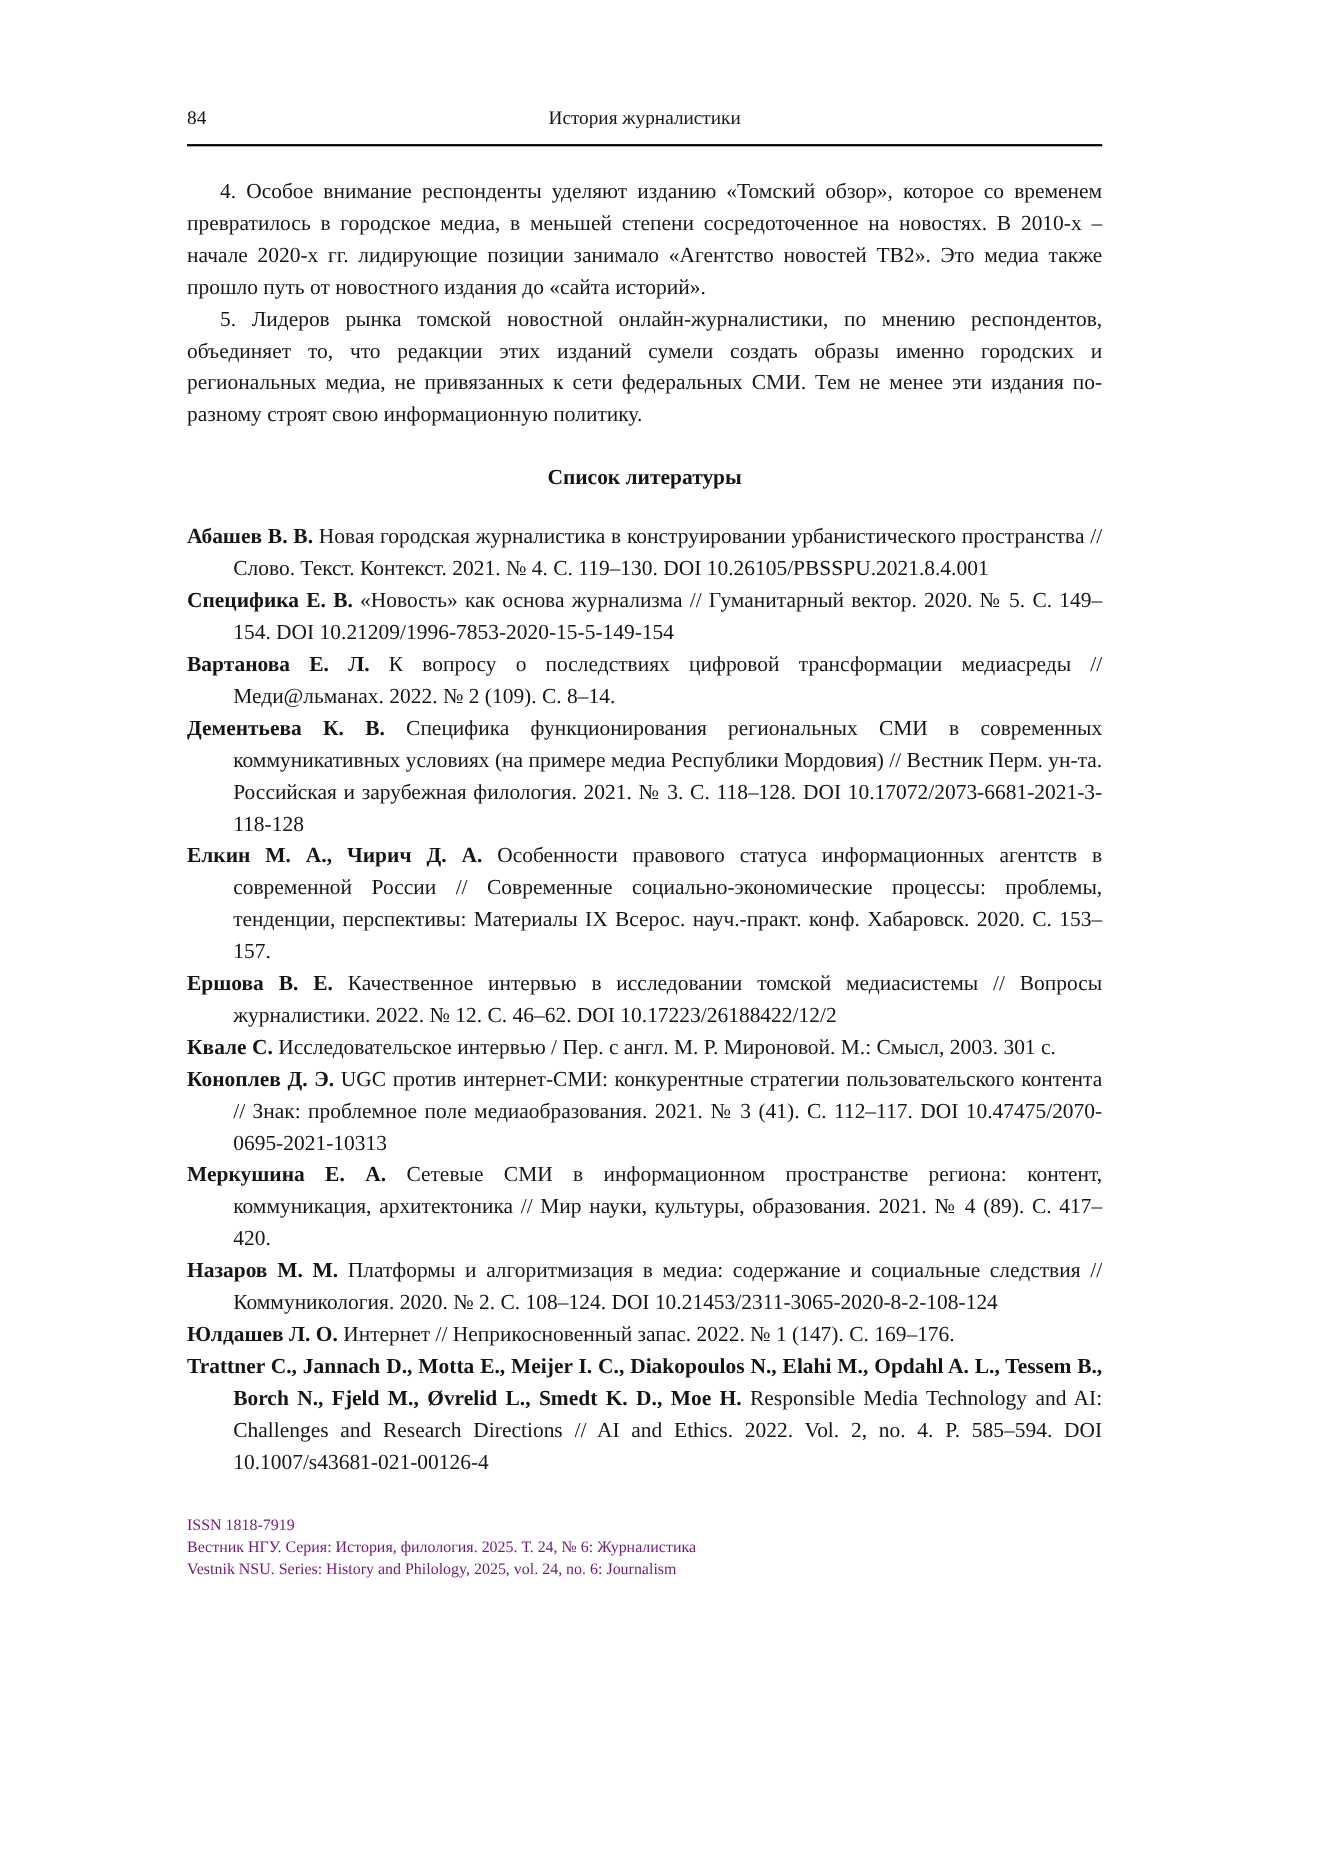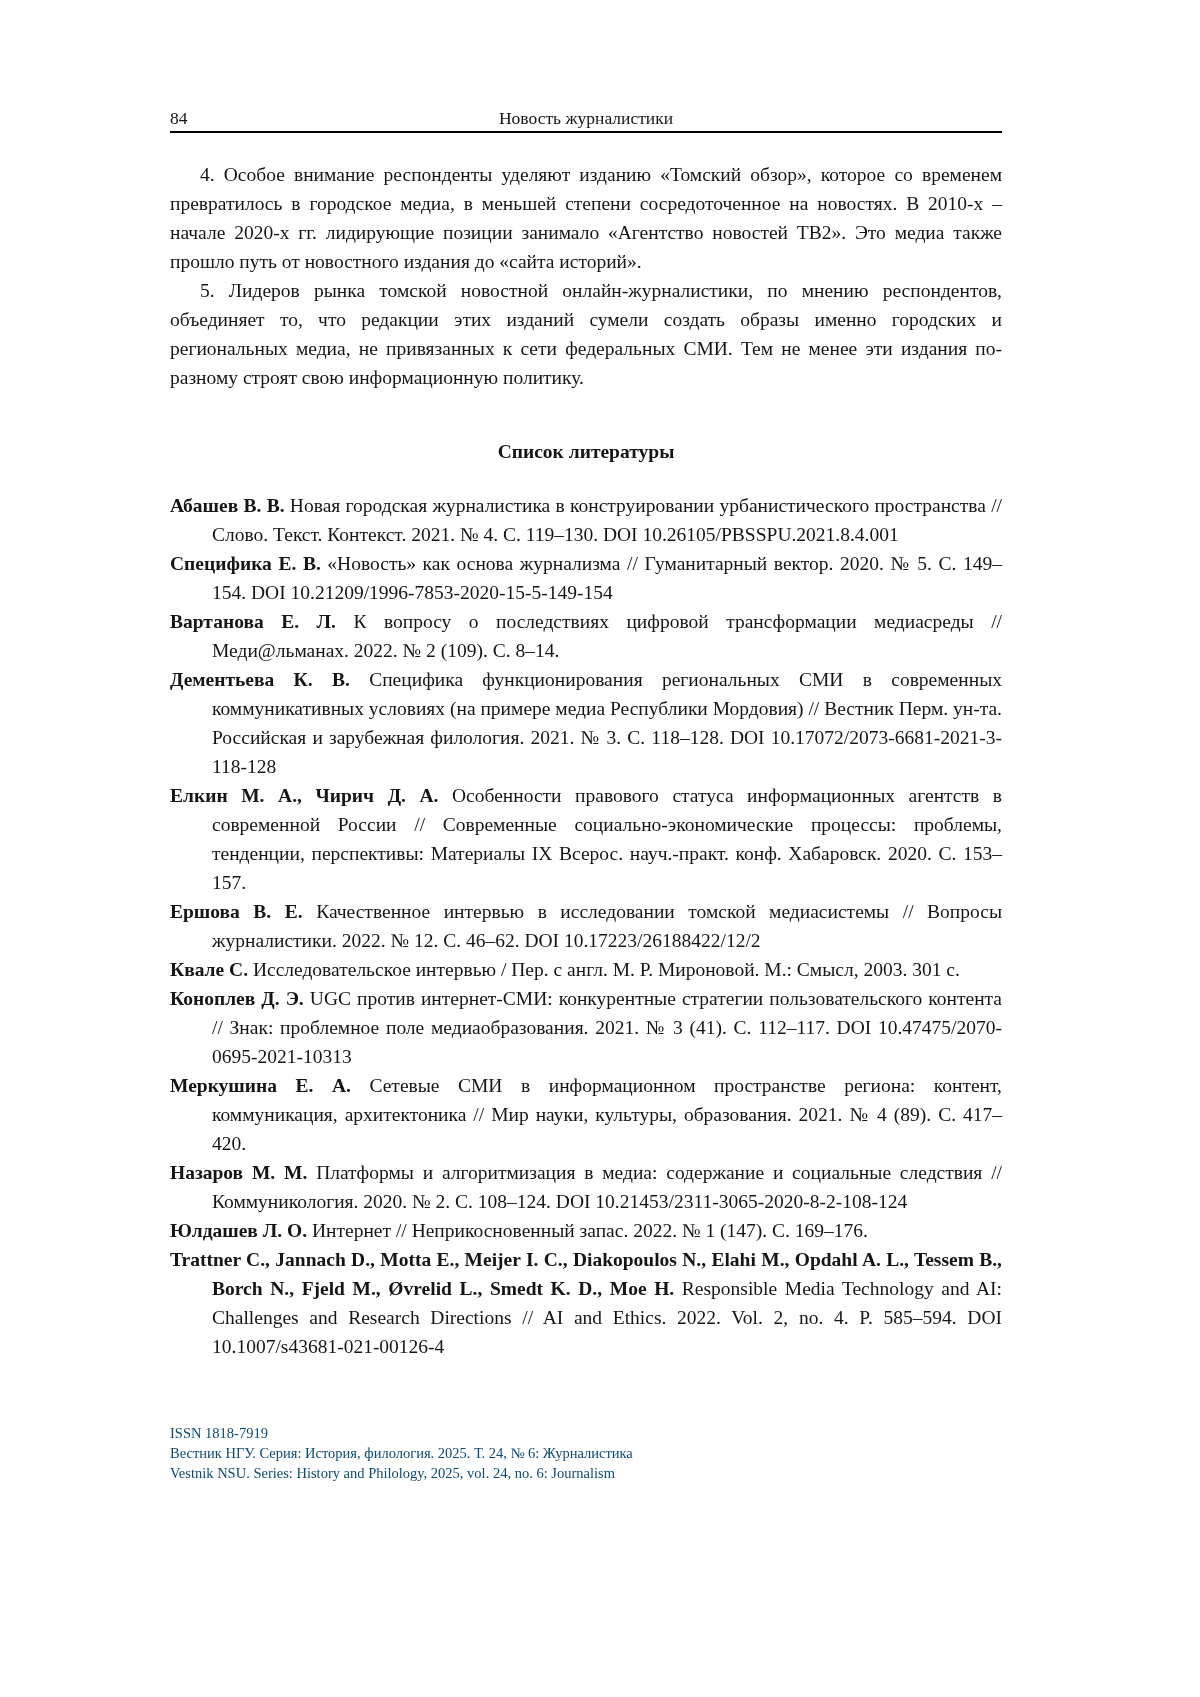--- a/index.html
+++ b/index.html
@@ -10,21 +10,21 @@
     width: 1200px;
     height: 1697px;
     margin: 0 auto;
     background: #ffffff;
     font-family: "Liberation Serif", serif;
     color: #151515;
     overflow: hidden;
   }
   .header-row {
     position: absolute;
-    top: 107px;
+    top: 96px;
     left: 170px;
     width: 832px;
     font-size: 17.5px;
     line-height: 22px;
   }
   .page-number {
     position: absolute;
     left: 0;
     top: 0;
   }
@@ -48,47 +48,47 @@
     width: 832px;
     font-size: 19.5px;
     line-height: 29px;
     text-align: justify;
   }
   .para { margin: 0; text-indent: 30px; }
   .section-heading {
     font-size: 19.5px;
     font-weight: bold;
     text-align: center;
-    margin: 45px 0 25px 0;
+    margin: 28px 0 25px 0;
   }
   .ref-entry {
     margin: 0;
     padding-left: 42px;
     text-indent: -42px;
   }
   .seg-bold { font-weight: bold; }
   .seg-italic { font-style: italic; }
   .footer {
     position: absolute;
     left: 170px;
-    top: 1423px;
+    top: 1377px;
     font-size: 14.5px;
     line-height: 20px;
-    color: #0c4a6e;
+    color: #701a75;
   }
   .footer div { margin: 0; }
 </style>
 </head>
 <body>
 
 <div class="page">
 
   <div class="header-row">
     <span class="page-number">84</span>
-    <span class="running-title">Новость журналистики</span>
+    <span class="running-title">История журналистики</span>
   </div>
   <hr class="header-rule">
 
   <div class="main">
     <p class="para">4. Особое внимание респонденты уделяют изданию «Томский обзор», которое со временем превратилось в городское медиа, в меньшей степени сосредоточенное на новостях. В 2010-х – начале 2020-х гг. лидирующие позиции занимало «Агентство новостей ТВ2». Это медиа также прошло путь от новостного издания до «сайта историй».</p>
     <p class="para">5. Лидеров рынка томской новостной онлайн-журналистики, по мнению респондентов, объединяет то, что редакции этих изданий сумели создать образы именно городских и региональных медиа, не привязанных к сети федеральных СМИ. Тем не менее эти издания по-разному строят свою информационную политику.</p>
 
     <h2 class="section-heading">Список литературы</h2>
 
     <div>

